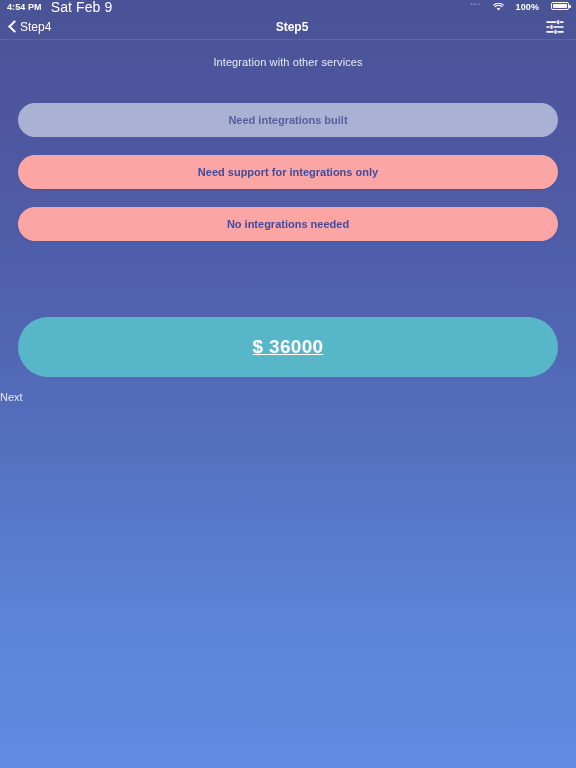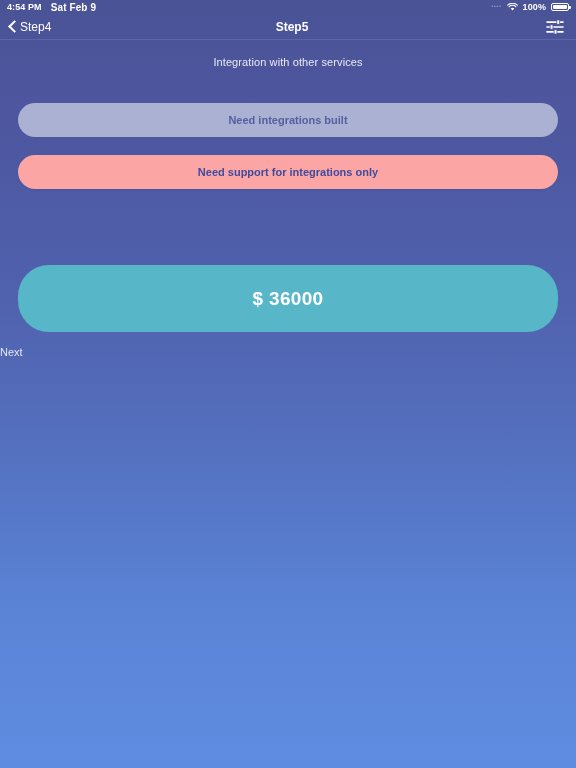--- a/index.html
+++ b/index.html
@@ -32,25 +32,24 @@
     padding: 0 7px;
     font-size: 9px;
     color: #ffffff;
     letter-spacing: 0.1px;
     position: relative;
   }
   .sb-left { display: flex; align-items: center; gap: 9px; }
   .sb-right {
     margin-left: auto;
     display: flex;
-    align-items: center;
-    gap: 5px;
+    gap: 12px;
   }
   .sb-time { font-weight: 600; font-size: 9px; }
-  .sb-date { font-weight: 700; font-size: 10px; }
+  .sb-date { font-weight: 400; font-size: 14px; }
   .sb-dots {
     display: inline-block;
     letter-spacing: 0.5px;
     font-size: 6px;
     color: #8e96c4;
     line-height: 1;
     position: relative;
     top: -1px;
   }
   .sb-wifi { display: inline-flex; align-items: center; }
@@ -156,31 +155,32 @@
     background: #aab1d3;
     color: #565f9e;
     box-shadow: none;
   }
 
   .price-wrap {
     margin-top: 72px;
     padding: 0 18px;
   }
   .price-button {
-    height: 67px;
+    height: 60px;
     border-radius: 31px;
     background: #58b6c9;
     display: flex;
     align-items: center;
     justify-content: center;
     color: #ffffff;
     font-size: 19px;
     font-weight: 700;
     letter-spacing: 0.3px;
     cursor: pointer;
+    text-decoration: underline;
   }
 
   .next-link {
     margin-top: 14px;
     text-align: left;
     color: #e4e7f6;
     font-size: 11px;
     cursor: pointer;
   }
 </style>
@@ -228,20 +228,23 @@
 
 <div class="subtitle">Integration with other services</div>
 
 <div class="options">
   <div class="option selected">
     <span>Need integrations built</span>
   </div>
   <div class="option">
     <span>Need support for integrations only</span>
   </div>
+  <div class="option">
+    <span>No integrations needed</span>
+  </div>
 </div>
 
 <div class="price-wrap">
   <div class="price-button">
     <span>$ 36000</span>
   </div>
 </div>
 
 <div class="next-link">
   <span>Next</span>

